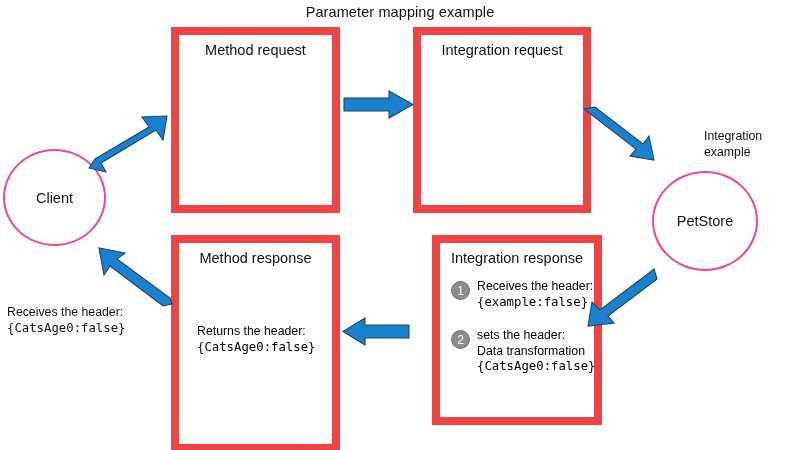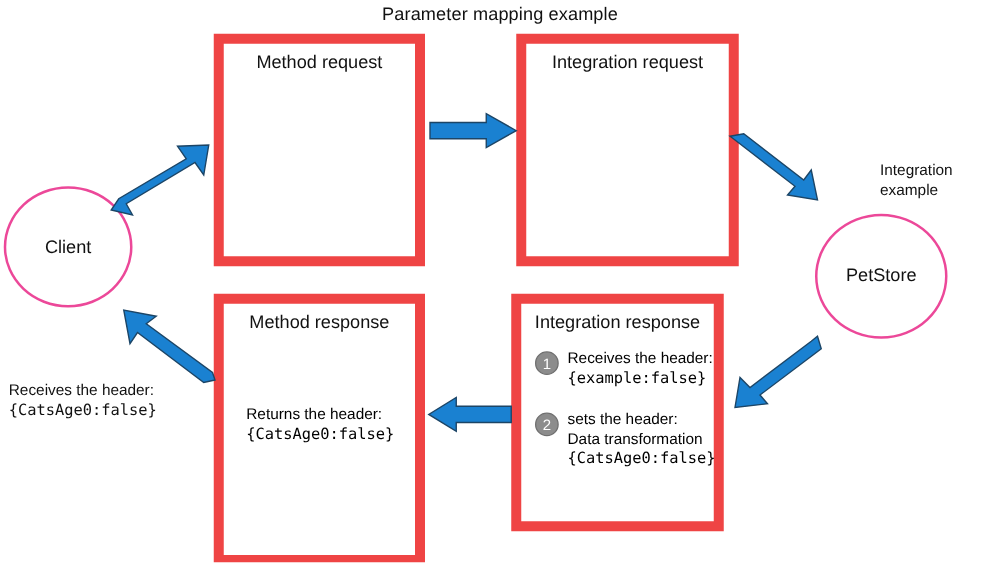--- a/index.html
+++ b/index.html
@@ -45,21 +45,21 @@
     right: 0;
     top: 7px;
     text-align: center;
     font-size: 14.5px;
     color: #111111;
   }
 
   #box-method-request   { left: 171px; top: 27px;  width: 169px; height: 186px; }
   #box-integration-request { left: 413px; top: 27px; width: 178px; height: 186px; }
   #box-method-response  { left: 171px; top: 235px; width: 169px; height: 217px; }
-  #box-integration-response { left: 409px; top: 235px; width: 170px; height: 190px; }
+  #box-integration-response { left: 432px; top: 235px; width: 170px; height: 190px; }
 
   
   #method-response-body {
     position: absolute;
     left: 18px;
     top: 81px;
     font-size: 12.3px;
     line-height: 15.5px;
   }
   #method-response-body .mono { font-size: 12.3px; }

